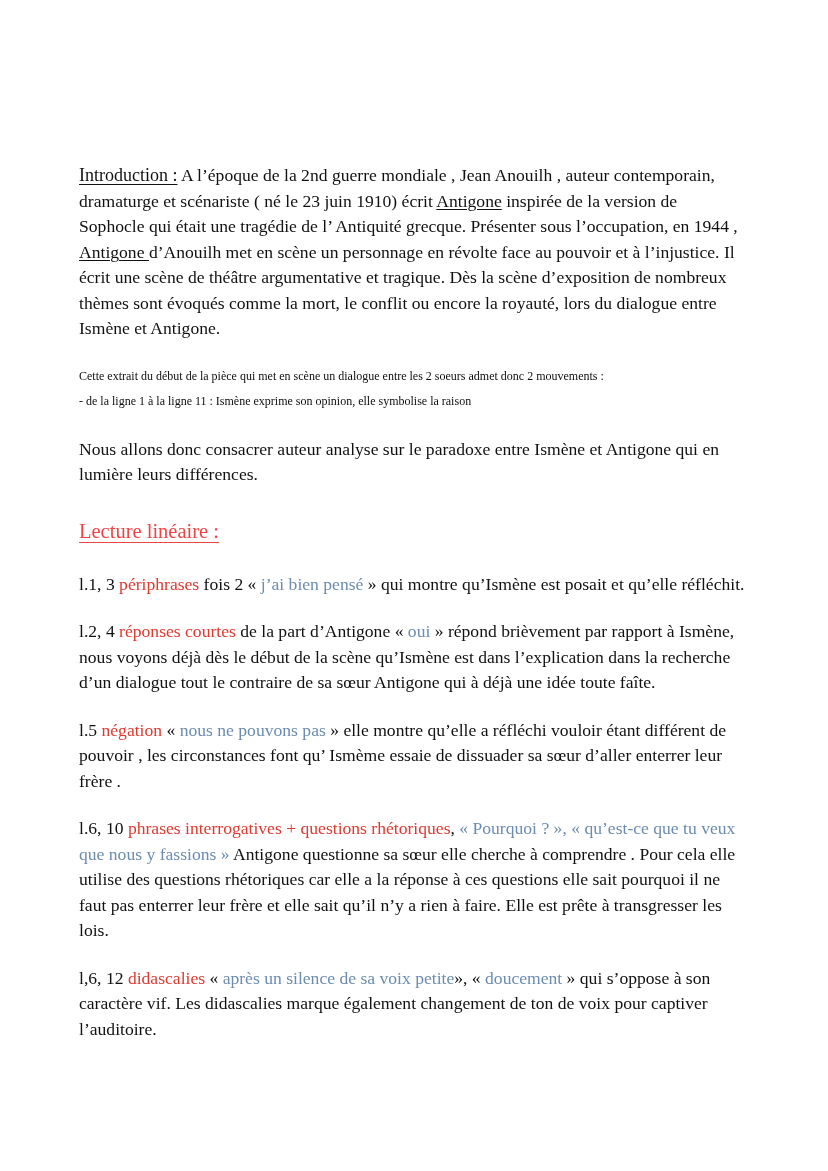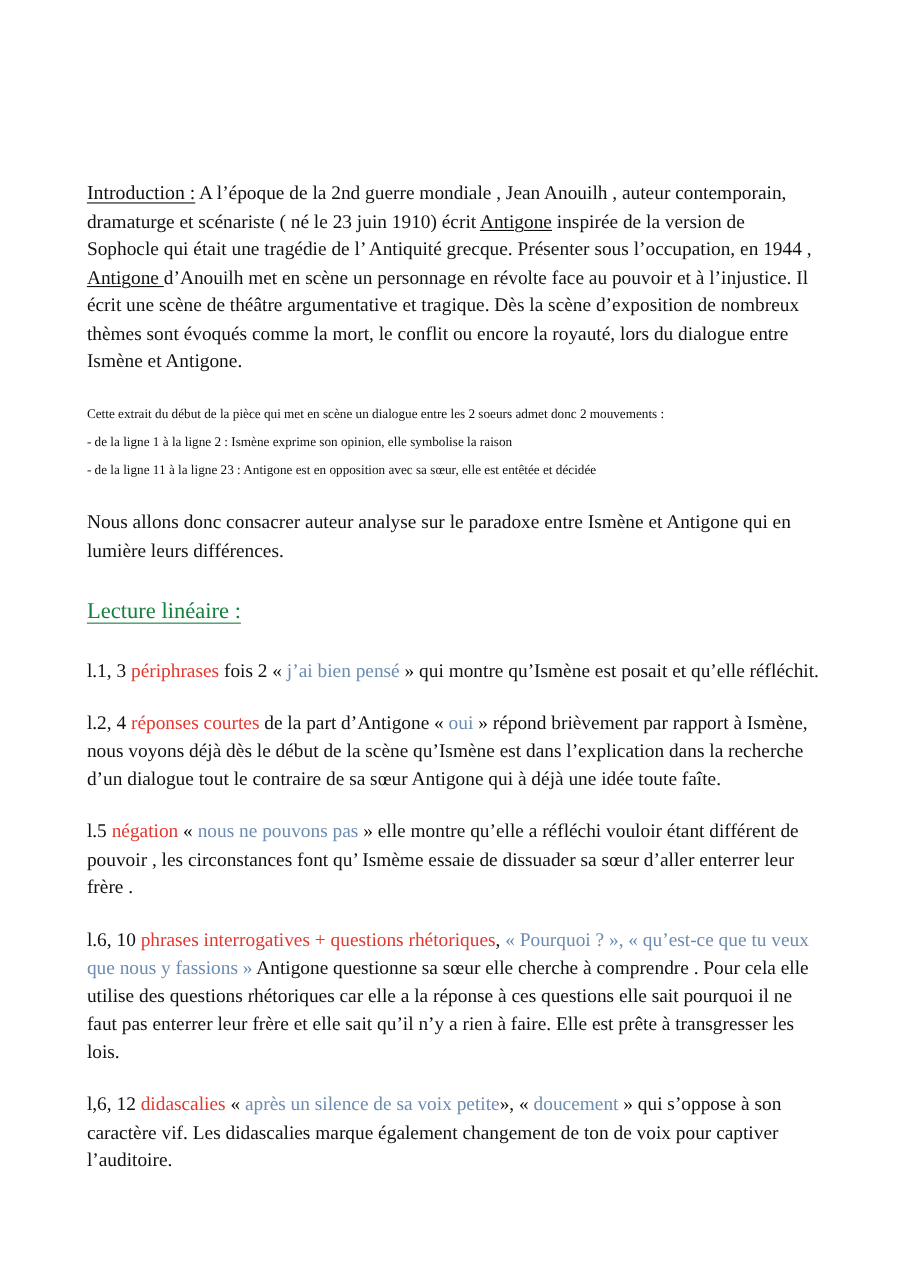--- a/index.html
+++ b/index.html
@@ -53,21 +53,21 @@
   }
   p.gap-para {
     margin-top: 22px;
   }
   .h-section {
     font-size: 20.5px;
     line-height: 26px;
     text-decoration: underline;
     text-underline-offset: 4px;
     text-decoration-thickness: 1.3px;
-    color: #15803d;
+    color: #ef4444;
   }
   .heading-inline {
     font-size: 18px;
     text-decoration: underline;
     text-underline-offset: 3px;
     text-decoration-thickness: 1.3px;
   }
   .u {
     text-decoration: underline;
     text-underline-offset: 2px;
@@ -99,22 +99,21 @@
 
   <div class="body-col">
 
     <p class="para">
       <span class="heading-inline">Introduction :</span><span> A l’époque de la 2nd guerre mondiale , Jean Anouilh , auteur contemporain, dramaturge et scénariste ( né le 23 juin 1910) écrit </span><span class="u">Antigone</span><span> inspirée de la version de Sophocle qui était une tragédie de l’ Antiquité grecque. Présenter sous l’occupation, en 1944 , </span><span class="u">Antigone </span><span>d’Anouilh met en scène un personnage en révolte face au pouvoir et à l’injustice. Il écrit une scène de théâtre argumentative et tragique. Dès la scène d’exposition de nombreux thèmes sont évoqués comme la mort, le conflit ou encore la royauté, lors du dialogue entre Ismène et Antigone.</span>
     </p>
 
     <div class="spacer-sm"></div>
 
     <p class="mv-line">Cette extrait du début de la pièce qui met en scène un dialogue entre les 2 soeurs admet donc 2 mouvements :</p>
-    <p class="mv-line">- de la ligne 1 à la ligne 2 :  Ismène exprime son opinion, elle symbolise la raison</p>
-    <p class="mv-line">- de la ligne 11 à la ligne 23 : Antigone est en opposition avec sa sœur, elle est entêtée et décidée</p>
+    <p class="mv-line">- de la ligne 1 à la ligne 11 :  Ismène exprime son opinion, elle symbolise la raison</p>
 
     <div class="spacer-sm"></div>
 
     <p class="para">Nous allons donc consacrer auteur analyse sur le paradoxe entre Ismène et Antigone qui en lumière leurs différences.</p>
 
     <p class="lecture-head">
       <span class="h-section">Lecture linéaire :</span>
     </p>
 
     <p class="para gap-para">

